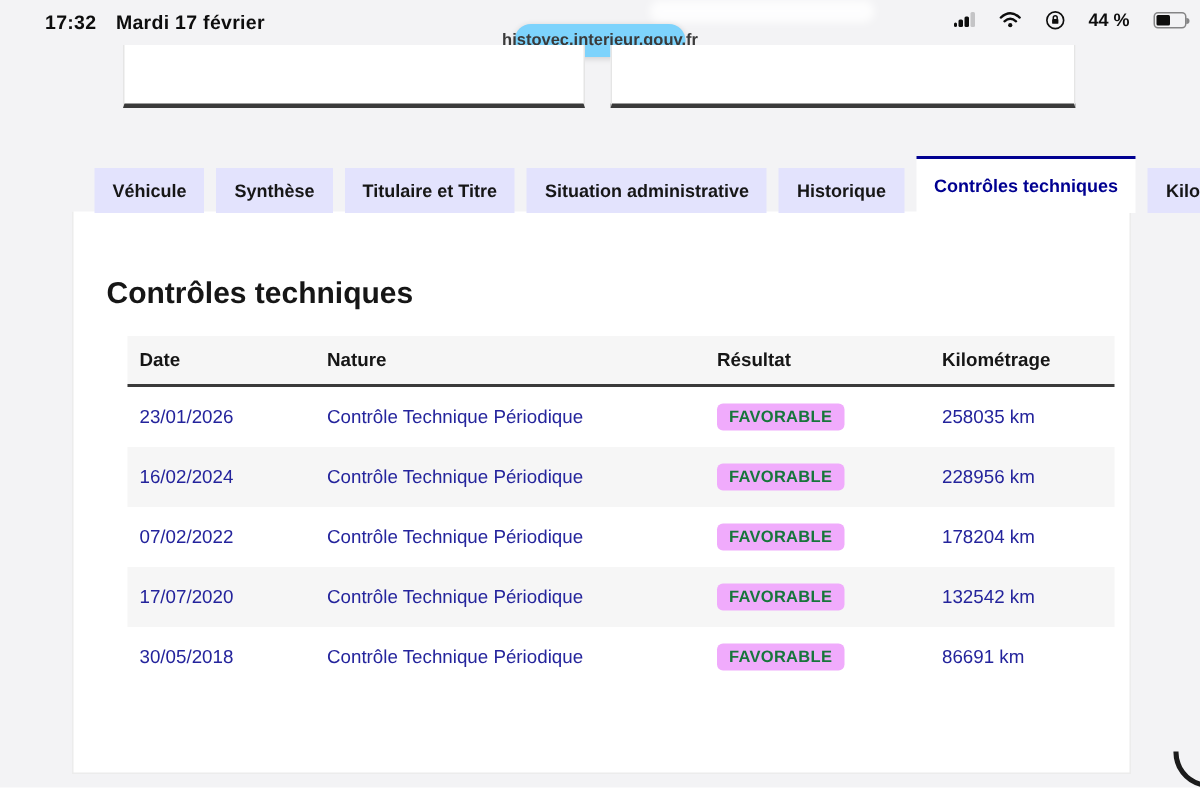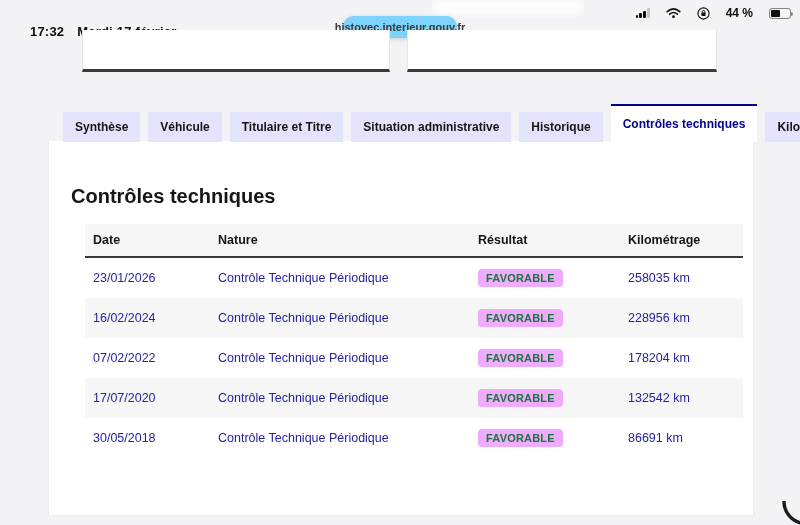--- a/index.html
+++ b/index.html
@@ -5,21 +5,21 @@
   * { box-sizing: border-box; margin: 0; padding: 0; }
   html,body { width: 800px; height: 525px; }
   body {
     position: relative; overflow: hidden;
     background: #f3f3f5;
     font-family: "Liberation Sans", "DejaVu Sans", sans-serif;
     color: #161616;
   }
   
   .status-bar { position: absolute; top: 0; left: 0; width: 800px; height: 28px; }
-  .sb-left { position: absolute; left: 30px; top: 24px; display: flex; gap: 13px;
+  .sb-left { position: absolute; left: 30px; top: 7px; display: flex; gap: 13px;
              font-size: 13px; font-weight: 600; color: #0d0d0d; letter-spacing: .2px; }
   .sb-right { position: absolute; right: 9px; top: 6px; display: flex; align-items: center; gap: 16px; }
   .pct { font-size: 12px; font-weight: 600; color: #0d0d0d; }
   .battery { position: relative; width: 22px; height: 11px; border: 1px solid rgba(0,0,0,.45);
              border-radius: 3px; }
   .battery .fill { position: absolute; left: 1px; top: 1px; bottom: 1px; width: 44%;
                    background: #0d0d0d; border-radius: 1px; }
   .battery .nub { position: absolute; right: -3px; top: 3px; width: 2px; height: 4px;
                   background: rgba(0,0,0,.45); border-radius: 0 2px 2px 0; }
   .cell-bars { display: flex; align-items: flex-end; gap: 1.5px; height: 10px; }
@@ -102,22 +102,22 @@
 <div class="redacted"></div>
 
 <div class="url-pill">
   <span>histovec.interieur.gouv.fr</span>
 </div>
 
 <div class="card card-left"></div>
 <div class="card card-right"></div>
 
 <div class="tabbar">
+  <button class="tab">Véhicule</button>
   <button class="tab">Synthèse</button>
-  <button class="tab">Véhicule</button>
   <button class="tab">Titulaire et Titre</button>
   <button class="tab">Situation administrative</button>
   <button class="tab">Historique</button>
   <button class="tab active">Contrôles techniques</button>
   <button class="tab">Kilométrage</button>
 </div>
 
 <div class="panel">
   <h1>Contrôles techniques</h1>
 

